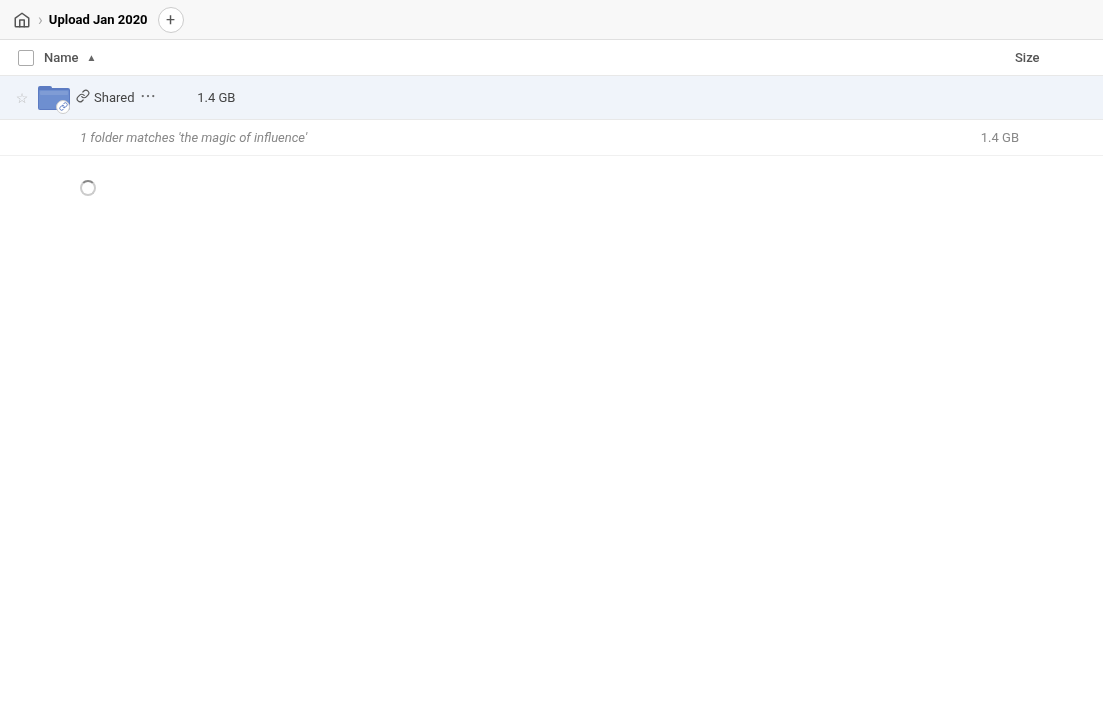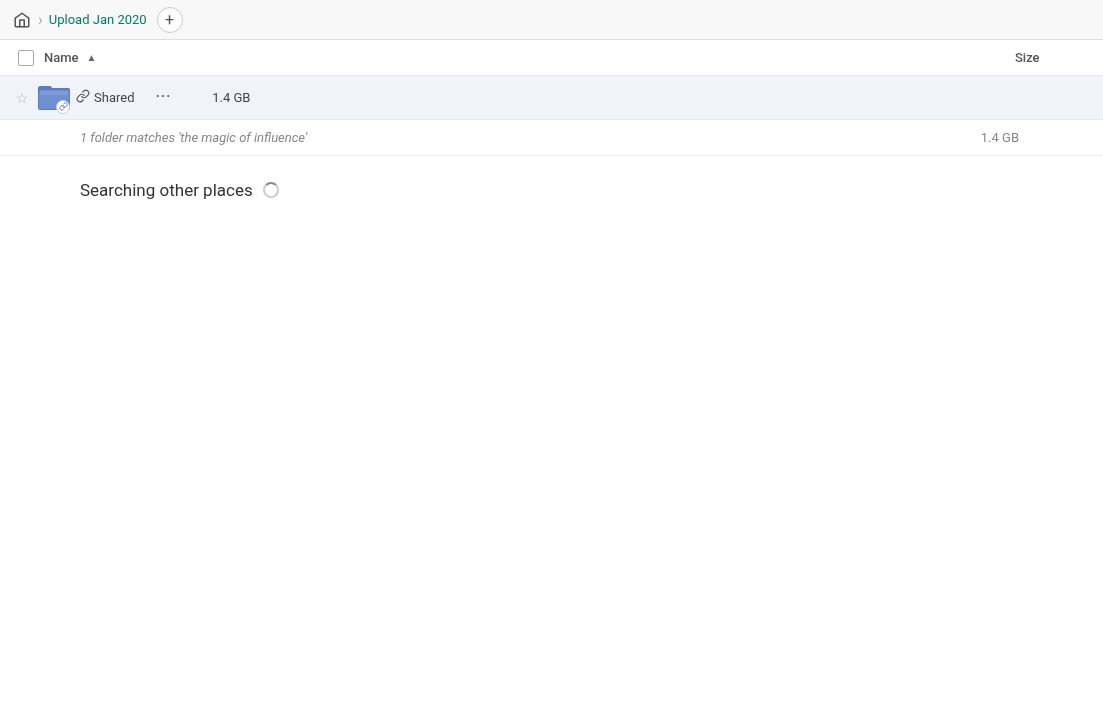--- a/index.html
+++ b/index.html
@@ -38,22 +38,22 @@
     }
 
     .breadcrumb-separator {
       color: #aaa;
       font-size: 16px;
       margin: 0 2px;
     }
 
     .breadcrumb-text {
       font-size: 13px;
-      color: #0f766e;
-      font-weight: 400;
+      color: #000000;
+      font-weight: 700;
       padding: 0 4px;
     }
 
     .add-tab-btn {
       display: flex;
       align-items: center;
       justify-content: center;
       width: 26px;
       height: 26px;
       border: 1px solid #ccc;
@@ -150,21 +150,21 @@
       font-size: 14px;
       color: #222;
       white-space: nowrap;
       overflow: hidden;
       text-overflow: ellipsis;
     }
 
     .row-actions {
       display: flex;
       align-items: center;
-      gap: 16px;
+      gap: 1px;
       margin-right: 8px;
     }
 
     .shared-label {
       display: flex;
       align-items: center;
       gap: 4px;
       font-size: 13px;
       color: #444;
     }
@@ -318,15 +318,14 @@
   </div>
   <div class="row-size">1.4 GB</div>
 </div>
 
 <div class="match-info-row">
   <span class="match-info-text">1 folder matches 'the magic of influence'</span>
   <span class="match-info-size">1.4 GB</span>
 </div>
 
 <div class="searching-section">
-  <span class="searching-text">Searching other places</span>
   <div class="spinner"></div>
 </div>
 
 </body></html>

